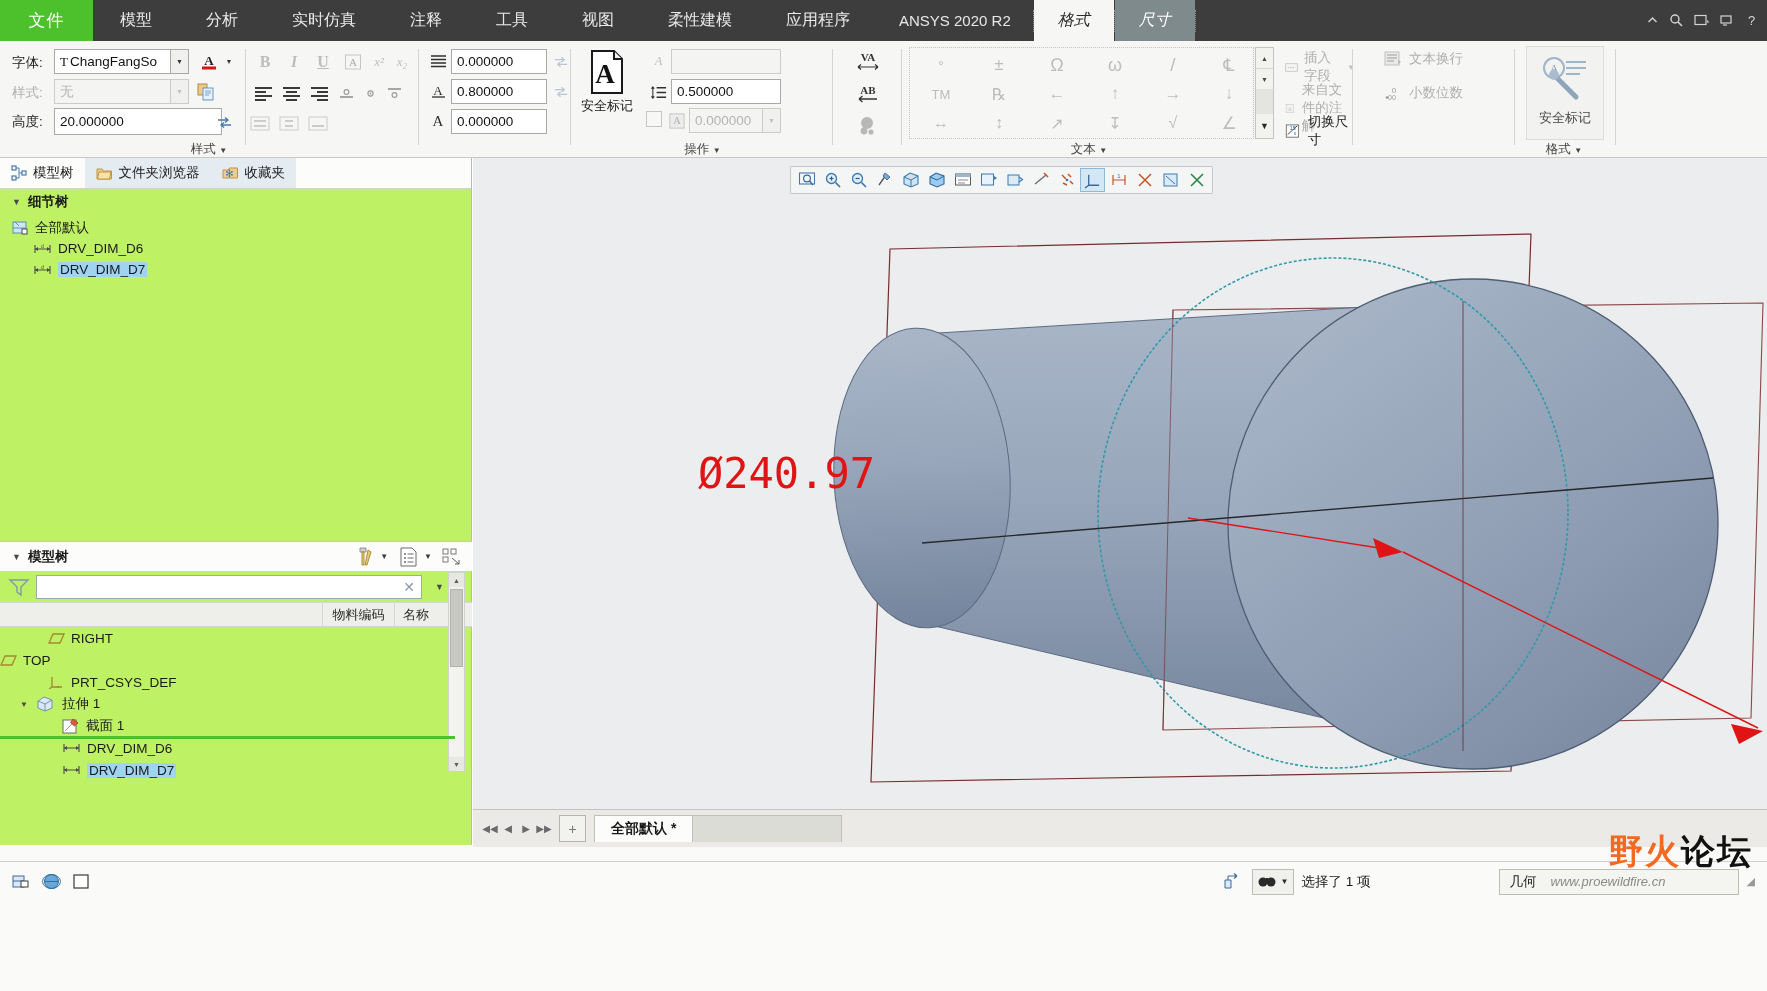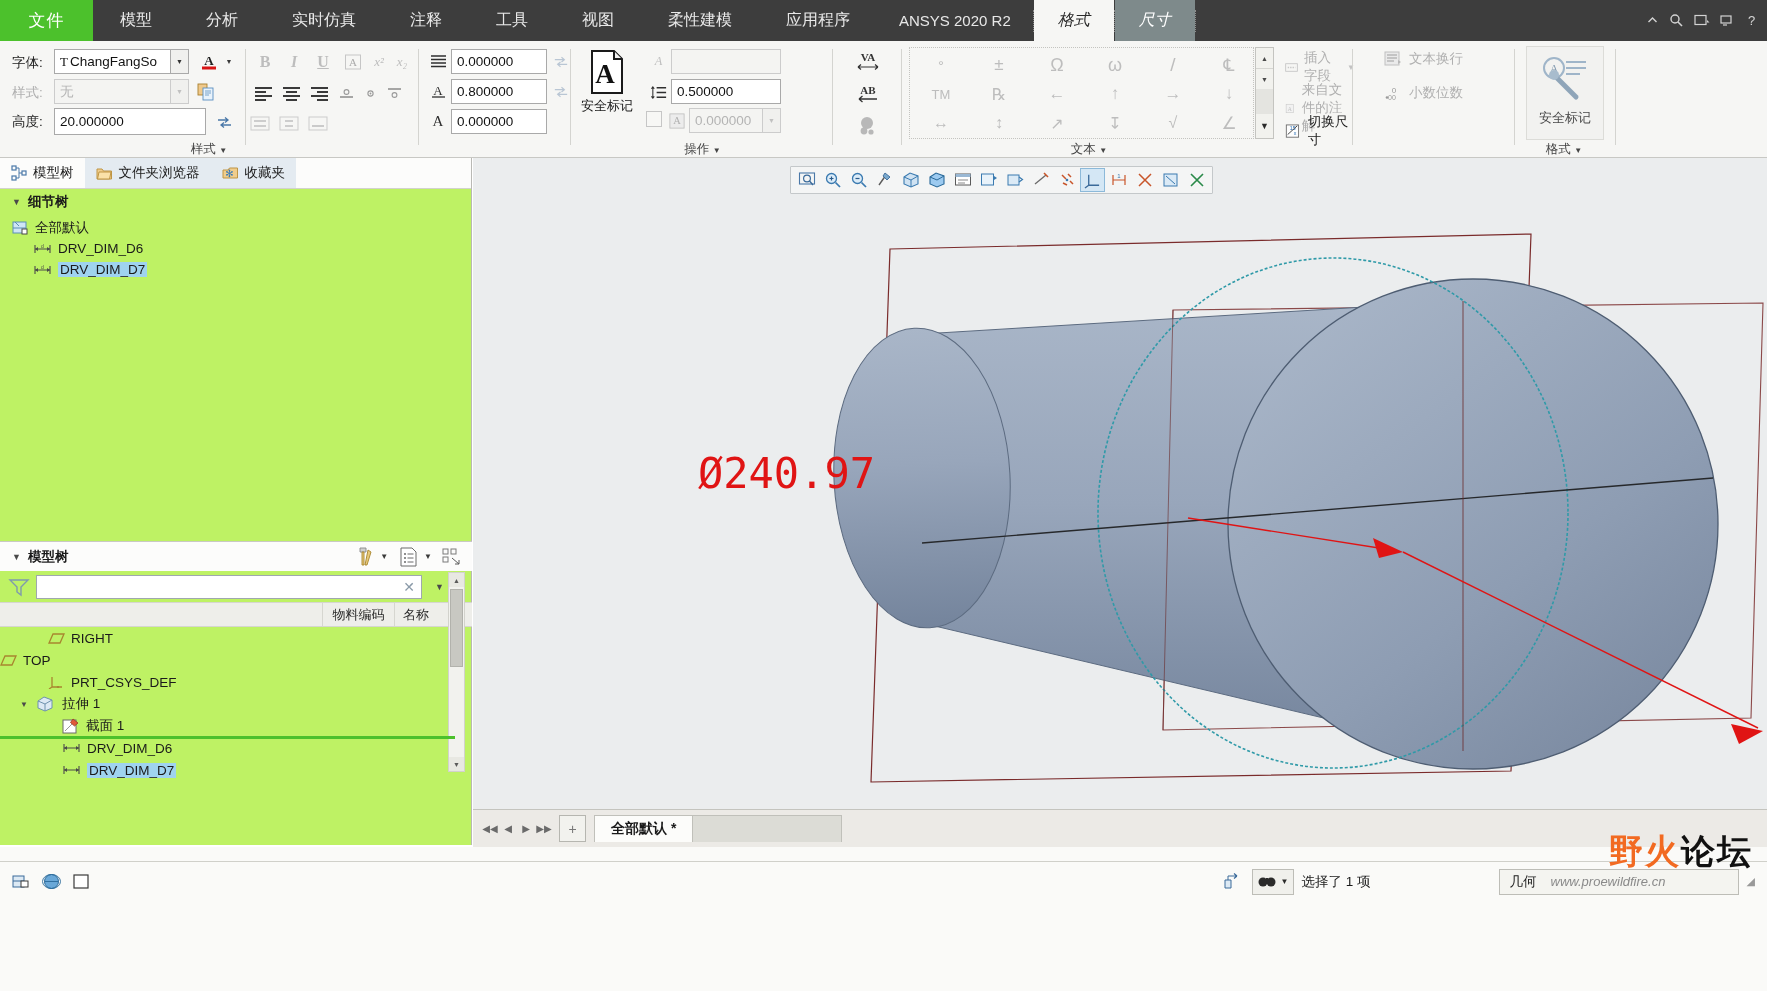--- a/index.html
+++ b/index.html
@@ -275,21 +275,21 @@
       </div>
       <div class="icobtn" style="position:absolute;left:194px;top:39px;width:24px;height:24px;">
         <svg width="19" height="19" viewBox="0 0 19 19">
           <rect x="1" y="1" width="9" height="11" fill="#f0c98a" stroke="#a8802f" stroke-width=".9"></rect>
           <rect x="6" y="5" width="10" height="12" fill="#e8f2fb" stroke="#5a8fc0" stroke-width=".9"></rect>
           <path d="M8 8h6M8 10h6M8 12h4" stroke="#5a8fc0" stroke-width=".8"></path>
         </svg>
       </div>
 
       <div style="position:absolute;left:12px;top:72px;" class="lbl">高度:</div>
-      <div class="fld" style="position:absolute;left:54px;top:67px;width:152px;height:27px;">20.000000</div>
+      <div class="fld" style="position:absolute;left:54px;top:67px;width:168px;height:27px;">20.000000</div>
       <div class="icobtn" style="position:absolute;left:212px;top:69px;width:24px;height:24px;">
         <svg width="19" height="19" viewBox="0 0 19 19">
             <path d="M3 7 L12 7 M10 4.5 L13 7 L10 9.5 M16 12 L7 12 M9 9.5 L6 12 L9 14.5" fill="none" stroke="#4a78a8" stroke-width="1.3"></path>
           </svg>
       </div>
 
       <div class="rsep" style="left:245px;"></div>
 
       <div class="icobtn dim" style="position:absolute;left:252px;top:8px;width:26px;height:25px;font-size:16px;font-weight:bold;font-family:'Liberation Serif',serif;">B</div>
       <div class="icobtn dim" style="position:absolute;left:281px;top:8px;width:26px;height:25px;font-size:16px;font-style:italic;font-weight:bold;font-family:'Liberation Serif',serif;">I</div>

